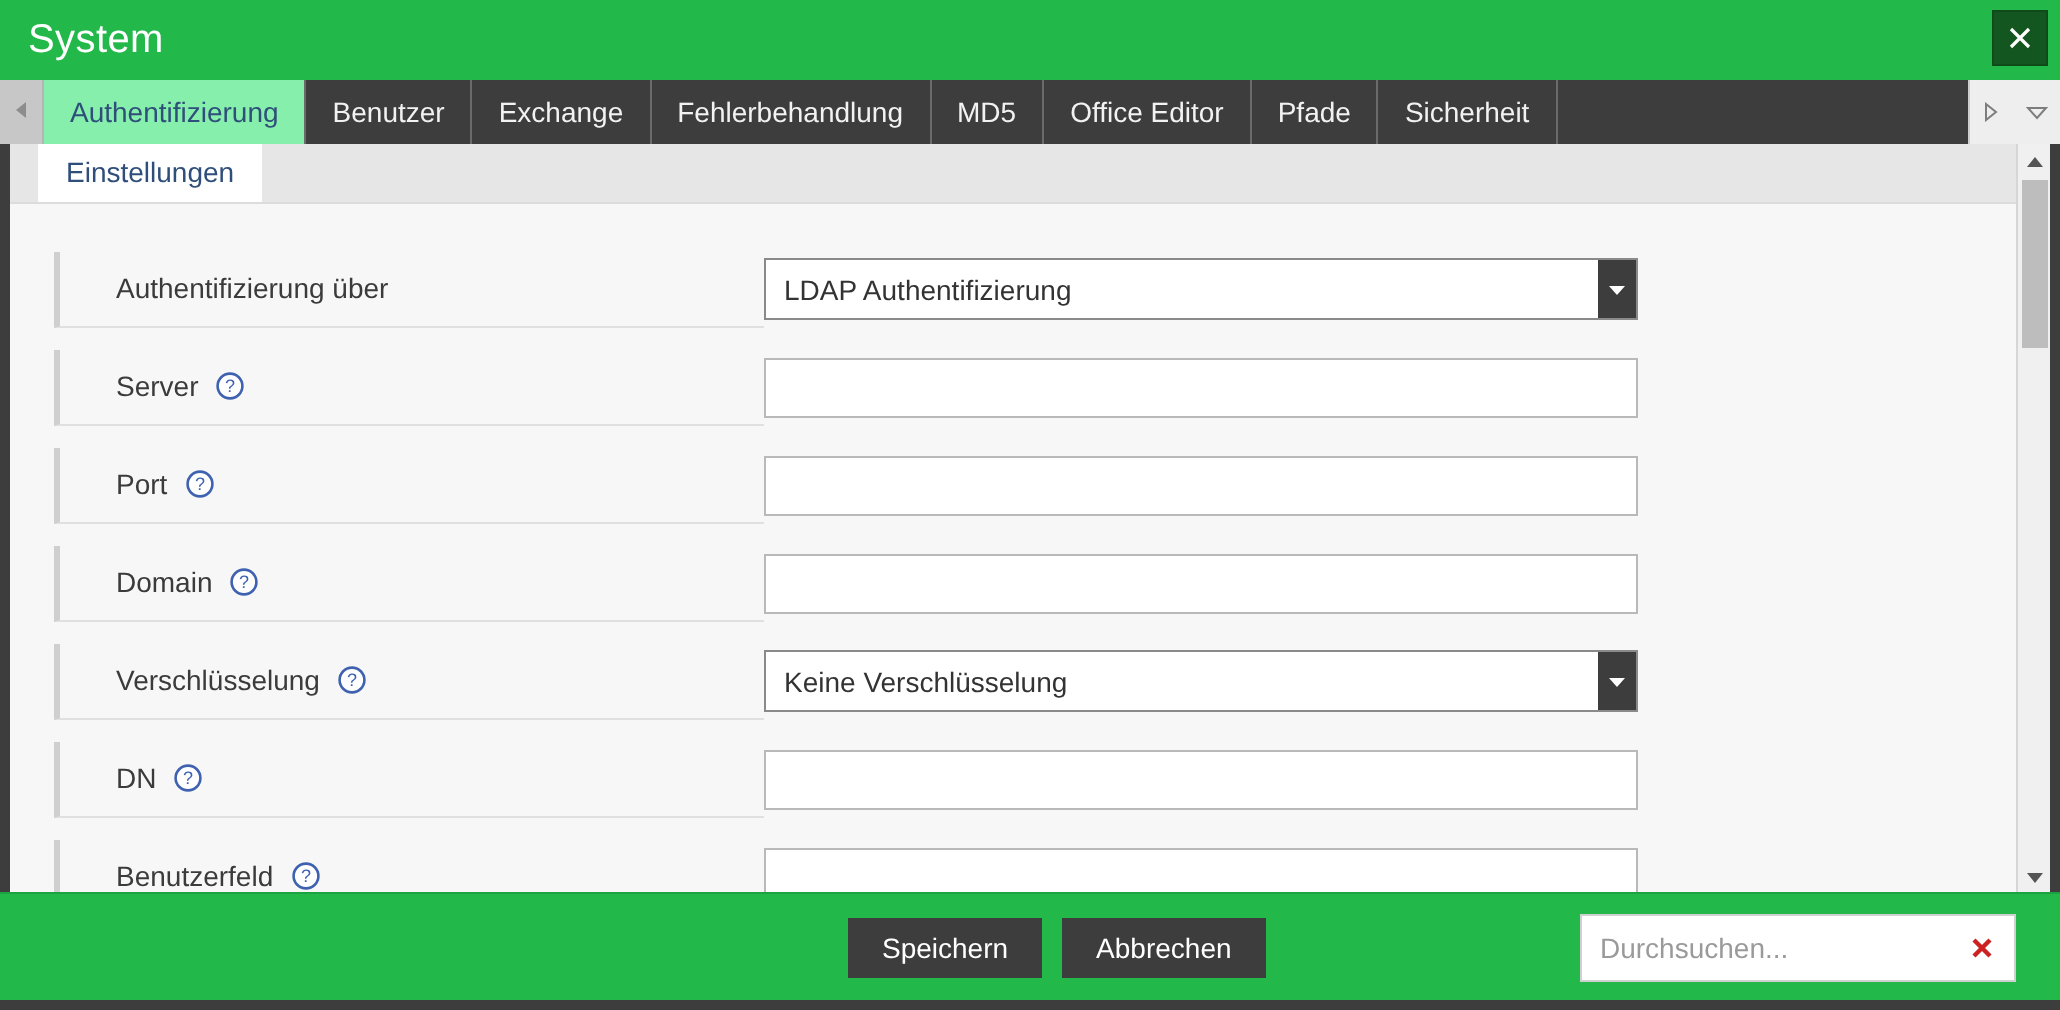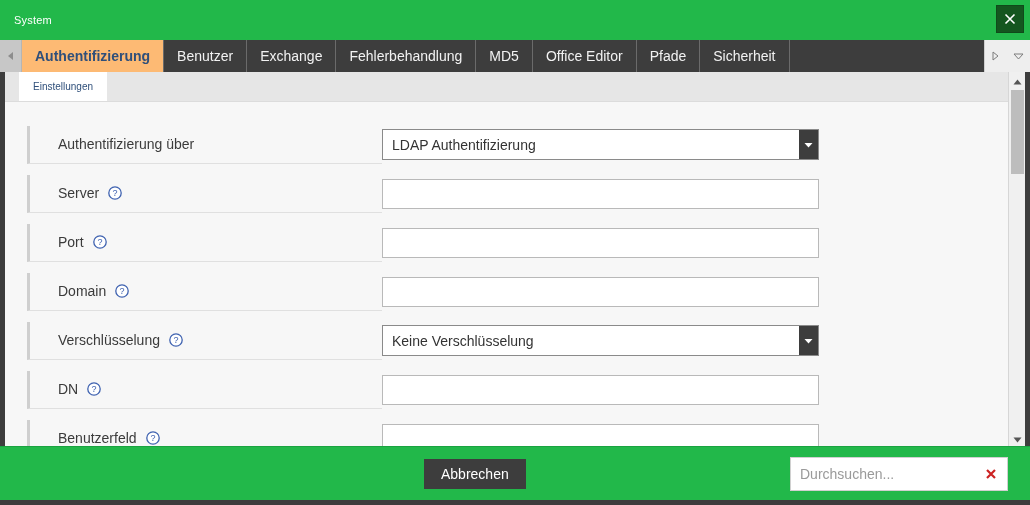--- a/index.html
+++ b/index.html
@@ -30,21 +30,21 @@
     height: 40px;
     flex: 0 0 40px;
     background: #22b84a;
     display: flex;
     align-items: center;
     margin: 0 -5px;
     padding: 0 0 0 14px;
   }
   .titlebar-text {
     color: #ffffff;
-    font-size: 11px;
+    font-size: 20px;
     letter-spacing: .2px;
   }
   .titlebar-close {
     position: absolute;
     right: 6px;
     top: 5px;
     width: 28px;
     height: 28px;
     background: #14561f;
     border: 1px solid #0f4a1a;
@@ -87,23 +87,22 @@
     padding: 0 13px;
     display: flex;
     align-items: center;
     white-space: nowrap;
     border-right: 1px solid #6b6b6b;
     cursor: pointer;
     flex: 0 0 auto;
   }
   .tab:first-child { border-left: none; }
   .tab.active {
-    background: #fdba74;
+    background: #86efac;
     color: #2f4f7a;
-    font-weight: bold;
   }
   .tab-nav {
     flex: 0 0 46px;
     width: 46px;
     background: #eeeeee;
     display: flex;
     align-items: center;
     justify-content: space-around;
     border-left: 1px solid #cfcfcf;
   }
@@ -132,21 +131,21 @@
     background: #e6e6e6;
     display: flex;
     align-items: flex-end;
     padding-left: 14px;
     border-bottom: 1px solid #dcdcdc;
   }
   .subtab {
     height: 30px;
     background: #e6e6e6;
     color: #2f4f7a;
-    font-size: 10px;
+    font-size: 14px;
     padding: 0 14px;
     display: flex;
     align-items: center;
     cursor: pointer;
   }
   .subtab.active {
     background: #ffffff;
     color: #2f4f7a;
   }
 
@@ -525,20 +524,21 @@
           <svg width="9" height="6" viewBox="0 0 9 6">
               <path d="M0.5 0.5 L8.5 0.5 L4.5 5.5 Z" fill="#555555"></path>
             </svg>
         </span>
       </div>
     </div>
   </div>
 
   <div class="footer">
     <div class="footer-buttons">
+      <button class="btn">Speichern</button>
       <button class="btn">Abbrechen</button>
     </div>
     <div class="search-wrap">
       <input class="search-input" type="text" placeholder="Durchsuchen..." style="">
       <span class="search-clear">
         <svg width="12" height="12" viewBox="0 0 12 12">
           <path d="M2 2 L10 10 M10 2 L2 10" stroke="#cc2222" stroke-width="2.2" fill="none"></path>
         </svg>
       </span>
     </div>

